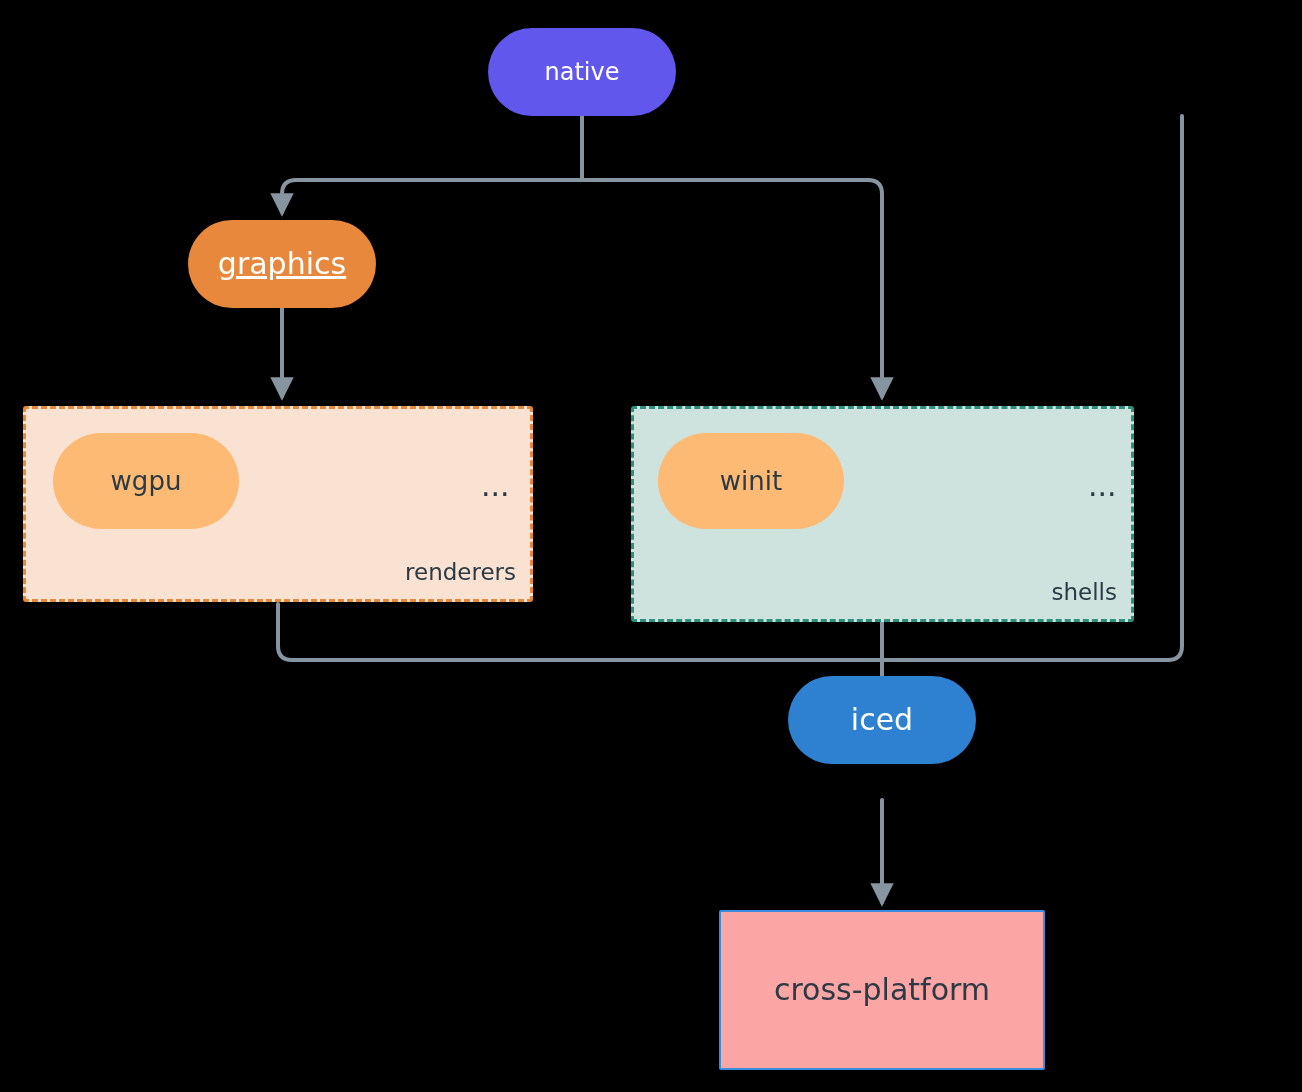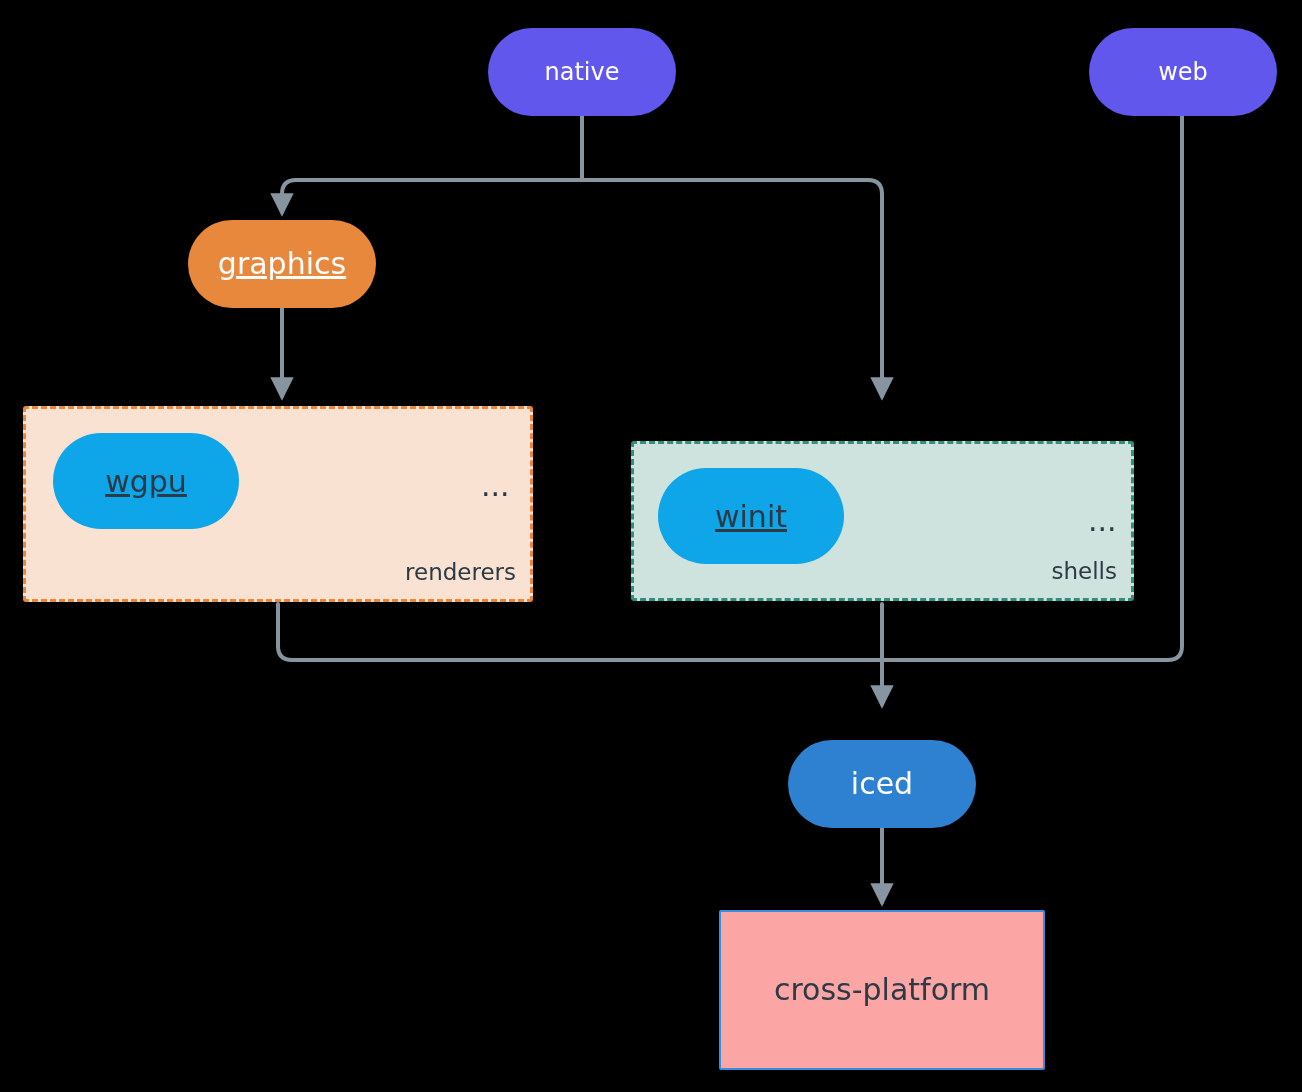--- a/index.html
+++ b/index.html
@@ -79,26 +79,25 @@
     position: absolute;
     font-size: 23px;
     color: #2B3A45;
     white-space: nowrap;
   }
   .leaf {
     position: absolute;
     display: flex;
     align-items: center;
     justify-content: center;
-    background: #0ea5e9;
+    background: #fdba74;
     color: #2B3A45;
-    font-size: 30px;
+    font-size: 26px;
     border-radius: 999px;
     box-sizing: border-box;
-    text-decoration: underline;
   }
   .ellipsis {
     position: absolute;
     color: #2B3A45;
     font-size: 30px;
     line-height: 1;
   }
 </style>
 </head>
 <body>
@@ -130,45 +129,42 @@
       <path d="M 882 660 L 882 704" marker-end="url(#arrow)"></path>
 
       <path d="M 882 800 L 882 902" marker-end="url(#arrow)"></path>
     </g>
   </svg>
 
   <div class="node pill node-native" style="left:488px; top:28px; width:188px; height:88px;">
     <span>native</span>
   </div>
 
-  <div class="node pill node-web" style="left:1089px; top:28px; width:188px; height:88px;">
-    <span>web</span>
-  </div>
 
   <div class="node pill node-graphics" style="left:188px; top:220px; width:188px; height:88px;text-decoration:underline;">
     <span>graphics</span>
   </div>
 
   <div class="cluster cluster-renderers" style="left:23px; top:406px; width:510px; height:196px;">
     <div class="leaf" style="left:27px; top:24px; width:186px; height:96px;">
       <span>wgpu</span>
     </div>
     <div class="ellipsis" style="left:455px; top:62px;">...</div>
     <div class="cluster-label" style="right:14px; bottom:14px;">renderers</div>
   </div>
 
-  <div class="cluster cluster-shells" style="left:631px; top:406px; width:503px; height:160px;margin-top:35px;">
+  <div class="cluster cluster-shells" style="left:631px; top:406px; width:503px; height:216px;">
     <div class="leaf" style="left:24px; top:24px; width:186px; height:96px;">
       <span>winit</span>
     </div>
     <div class="ellipsis" style="left:454px; top:62px;">...</div>
     <div class="cluster-label" style="right:14px; bottom:14px;">shells</div>
   </div>
 
-  <div class="node pill node-iced" style="left:788px; top:740px; width:188px; height:88px;">
+  <div class="node pill node-iced" style="left:788px; top:676px; width:188px; height:88px;">
     <span>iced</span>
   </div>
 
   <div class="node node-app" style="left:719px; top:910px; width:326px; height:160px;">
     <span class="line">cross-platform</span>
   </div>
 
 </div>
 
 </body></html>

